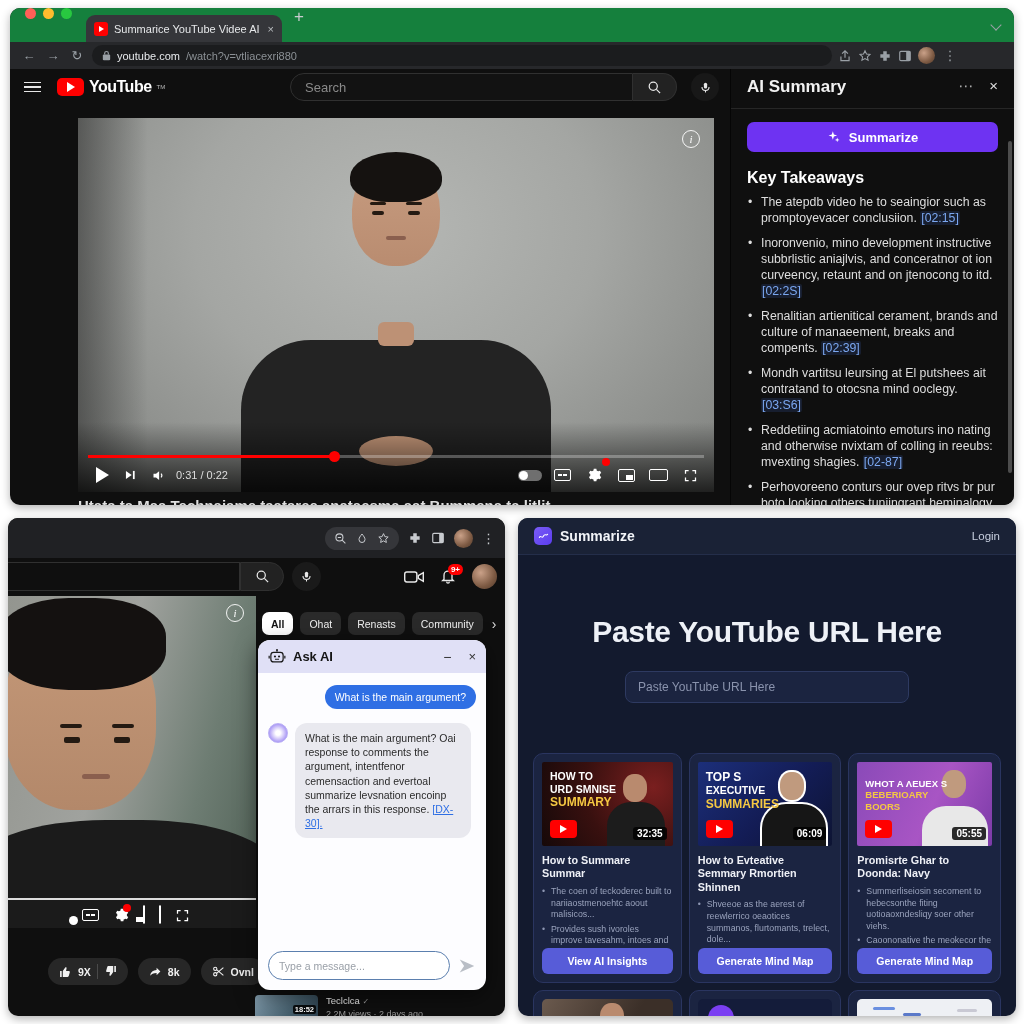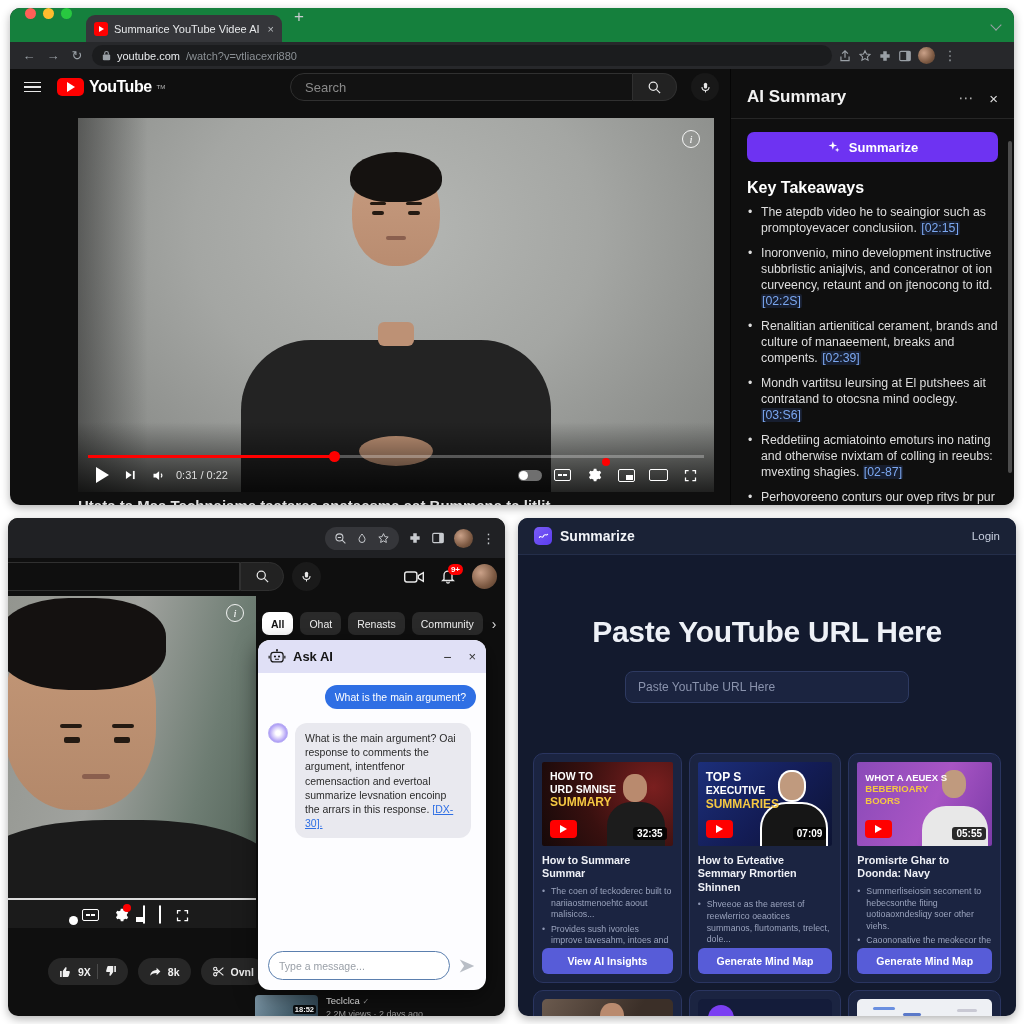--- a/index.html
+++ b/index.html
@@ -64,21 +64,21 @@
   .toggle i{position:absolute;left:1px;top:1px;width:9px;height:9px;border-radius:50%;background:#fff}
   .ccbox{width:17px;height:12px;border:1.4px solid #fff;border-radius:2px;display:flex;align-items:center;justify-content:center;gap:1px}
   .ccbox i{width:4px;height:1.5px;background:#fff;display:block}
   .gearwrap{position:relative}
   .gearbadge{position:absolute;right:-2px;top:-3px;width:8px;height:8px;border-radius:50%;background:#f00}
   .minipl{width:17px;height:13px;border:1.4px solid #fff;border-radius:2px;position:relative}
   .minipl i{position:absolute;right:1px;bottom:1px;width:7px;height:5px;background:#fff}
   .theat{width:19px;height:12px;border:1.4px solid #fff;border-radius:2px}
   .clipped-title{position:absolute;left:68px;top:489px;width:600px;height:8px;overflow:hidden;color:#dedede;font-size:15px;font-weight:700;white-space:nowrap}
   .ai-panel{position:absolute;left:720px;top:61px;right:0;bottom:0;background:#0f0f0f;border-left:1px solid #050505}
-  .ai-head{display:flex;align-items:flex-end;padding:18px 16px 11px;border-bottom:1px solid #262626}
+  .ai-head{display:flex;align-items:flex-start;padding:8px 16px 11px;border-bottom:1px solid #262626}
   .ai-title{color:#f1f1f1;font-size:17px;font-weight:700;flex:1}
   .ai-menu{color:#aaa;font-size:15px;margin-right:16px}
   .ai-close{color:#ddd;font-size:15px}
   .sum-btn{margin:13px 16px 0;height:30px;border-radius:7px;background:#6e33f2;color:#fff;font-size:13px;font-weight:700;display:flex;align-items:center;justify-content:center;gap:8px}
   .kt-title{color:#fff;font-size:16px;font-weight:700;margin:17px 16px 8px}
   .tk{position:relative;margin:0 14px 9px 30px;color:#dedede;font-size:12.3px;line-height:1.3}
   .tk::before{content:"•";position:absolute;left:-13px;color:#dedede}
   .tk-ts{color:#7ba7f0;background:rgba(70,110,220,.16);border-radius:2px;padding:0 1px}
   .ai-scroll{position:absolute;right:2px;top:72px;width:4px;height:332px;border-radius:2px;background:#4d4d4d}
 
@@ -556,35 +556,35 @@
         <div class="mini-head" style="right:28px;top:10px;background:#c09a7e;box-shadow:0 0 0 2px #fff"></div>
         <div class="mini-body" style="right:6px;bottom:0;width:64px;height:42px;background:#161616;box-shadow:0 0 0 2px #fff"></div>
         <div class="th-text">
           <div class="th-l1" style="font-size:12px">TOP S</div>
           <div class="th-l2">EXECUTIVE</div>
           <div class="th-l3 th-yellow">SUMMARIES</div>
         </div>
         <span class="playbadge">
             <i></i>
           </span>
-        <span class="durbadge">07:09</span>
+        <span class="durbadge">06:09</span>
       </div>
       <div class="card-title">How to Evteative Semmary Rmortien Shinnen</div>
       <div class="card-bullets">
         <div class="cb">Shveeoe as the aerest of reewlerrico oeaotices summanos, flurtomants, trelect, dole...</div>
 
       </div>
       <div class="card-btn">Generate Mind Map</div>
     </div>
 
     <div class="card" style="width:154px">
       <div class="thumb t3">
         <div class="mini-head" style="right:26px;top:8px;background:#c09a7e"></div>
         <div class="mini-body" style="right:4px;bottom:0;width:66px;height:40px;background:#e8e8e8"></div>
-        <div class="th-text" style="top:10px;max-width:92px">
+        <div class="th-text" style="top:16px;max-width:92px">
           <div class="th-l1" style="font-size:9.5px">WHOT A ΛEUEX S</div>
           <div class="th-l2 th-yellow" style="font-size:9.5px">BEBERIOARY BOORS</div>
           <div class="th-l3"></div>
         </div>
         <span class="playbadge">
             <i></i>
           </span>
         <span class="durbadge">05:55</span>
       </div>
       <div class="card-title">Promisrte Ghar to Doonda: Navy</div>

